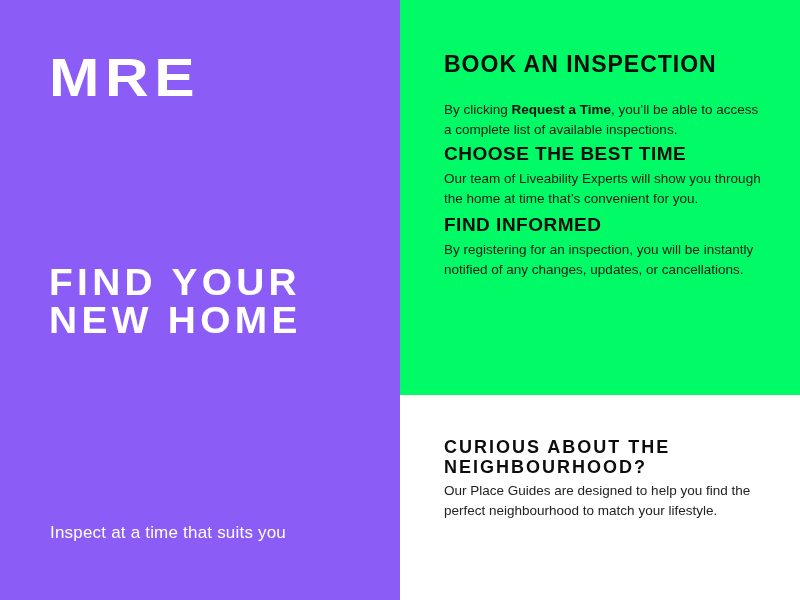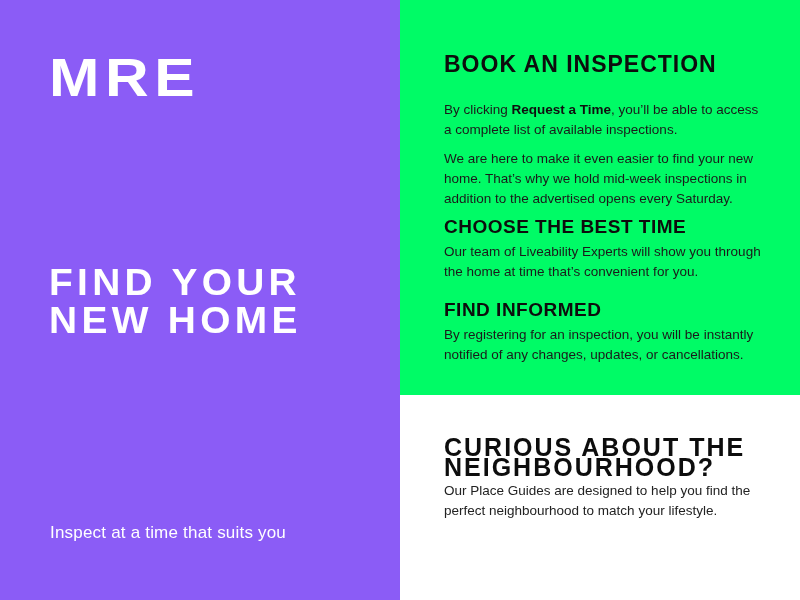--- a/index.html
+++ b/index.html
@@ -86,35 +86,35 @@
     letter-spacing: 0.5px;
     color: #0d0d0d;
     margin-bottom: 4px;
     white-space: nowrap;
   }
   .body-text {
     font-size: 13.5px;
     line-height: 20px;
     color: #1a1a1a;
   }
-  .intro-p  { max-width: 318px; margin-bottom: 9px; }
+  .intro-p  { max-width: 318px; margin-bottom: 3px; }
   .detail-p { max-width: 345px; margin-bottom: 7px; }
-  .sub-p1   { max-width: 326px; margin-bottom: 17px; }
+  .sub-p1   { max-width: 326px; margin-bottom: 5px; }
   .sub-p2   { max-width: 362px; }
   .body-text strong { font-weight: 700; color: #0f0f0f; }
 
   
   .guides-panel {
     flex: 1;
     background: #ffffff;
     padding: 42px 26px 0 44px;
   }
   .guides-heading {
     font-weight: 700;
-    font-size: 25px;
+    font-size: 18px;
     line-height: 20px;
     letter-spacing: 2px;
     color: #0d0d0d;
     max-width: 320px;
     margin-bottom: 4px;
   }
   .guides-body { max-width: 315px; margin-bottom: 6px; color: #222222; }
   .explore-line { color: #222222; }
   .explore-line strong { color: #111111; cursor: pointer; }
 </style>
@@ -130,21 +130,20 @@
   <div class="tagline">Inspect at a time that suits you</div>
 </div>
 
 <div class="right-col">
 
   <div class="inspection-panel">
     <div class="section-heading">BOOK AN INSPECTION</div>
 
     <p class="body-text intro-p"><span>By clicking </span><strong>Request a Time</strong><span>, you’ll be able to access a complete list of available inspections.</span></p>
 
-    <p class="body-text detail-p">We are here to make it even easier to find your new home. That’s why we hold mid-week inspections in addition to the advertised opens every Saturday.</p>
 
     <div class="sub-heading">CHOOSE THE BEST TIME</div>
     <p class="body-text sub-p1">Our team of Liveability Experts will show you through the home at time that’s convenient for you.</p>
 
     <div class="sub-heading">FIND INFORMED</div>
     <p class="body-text sub-p2">By registering for an inspection, you will be instantly notified of any changes, updates, or cancellations.</p>
   </div>
 
   <div class="guides-panel">
     <div class="guides-heading">CURIOUS ABOUT THE NEIGHBOURHOOD?</div>

